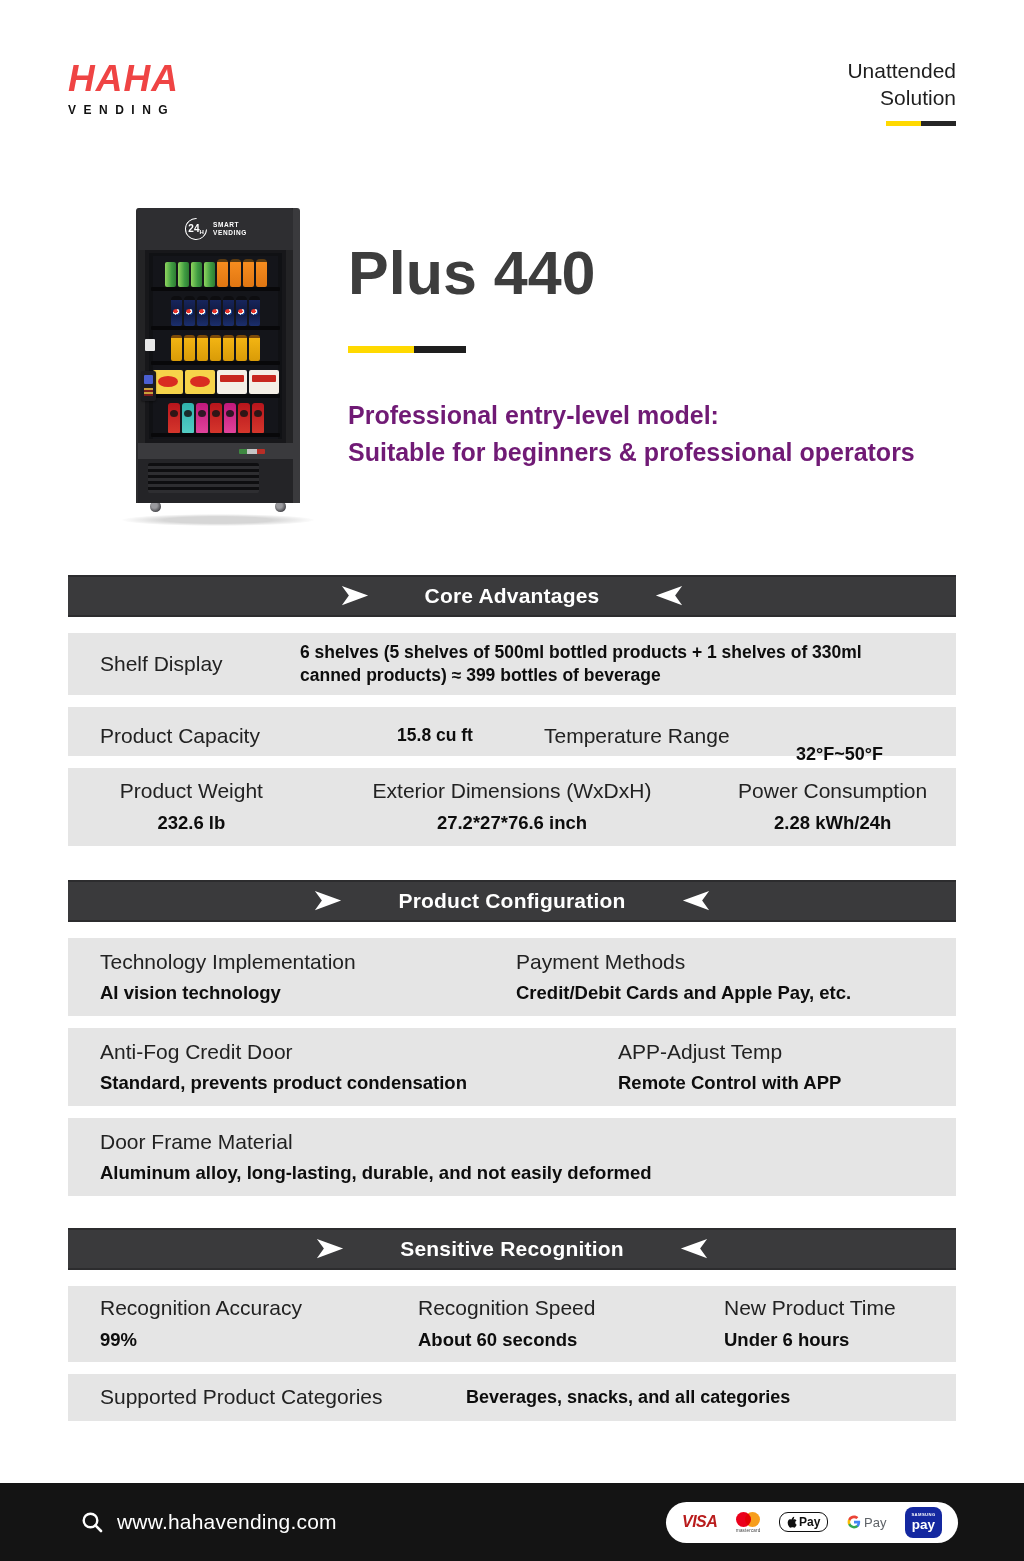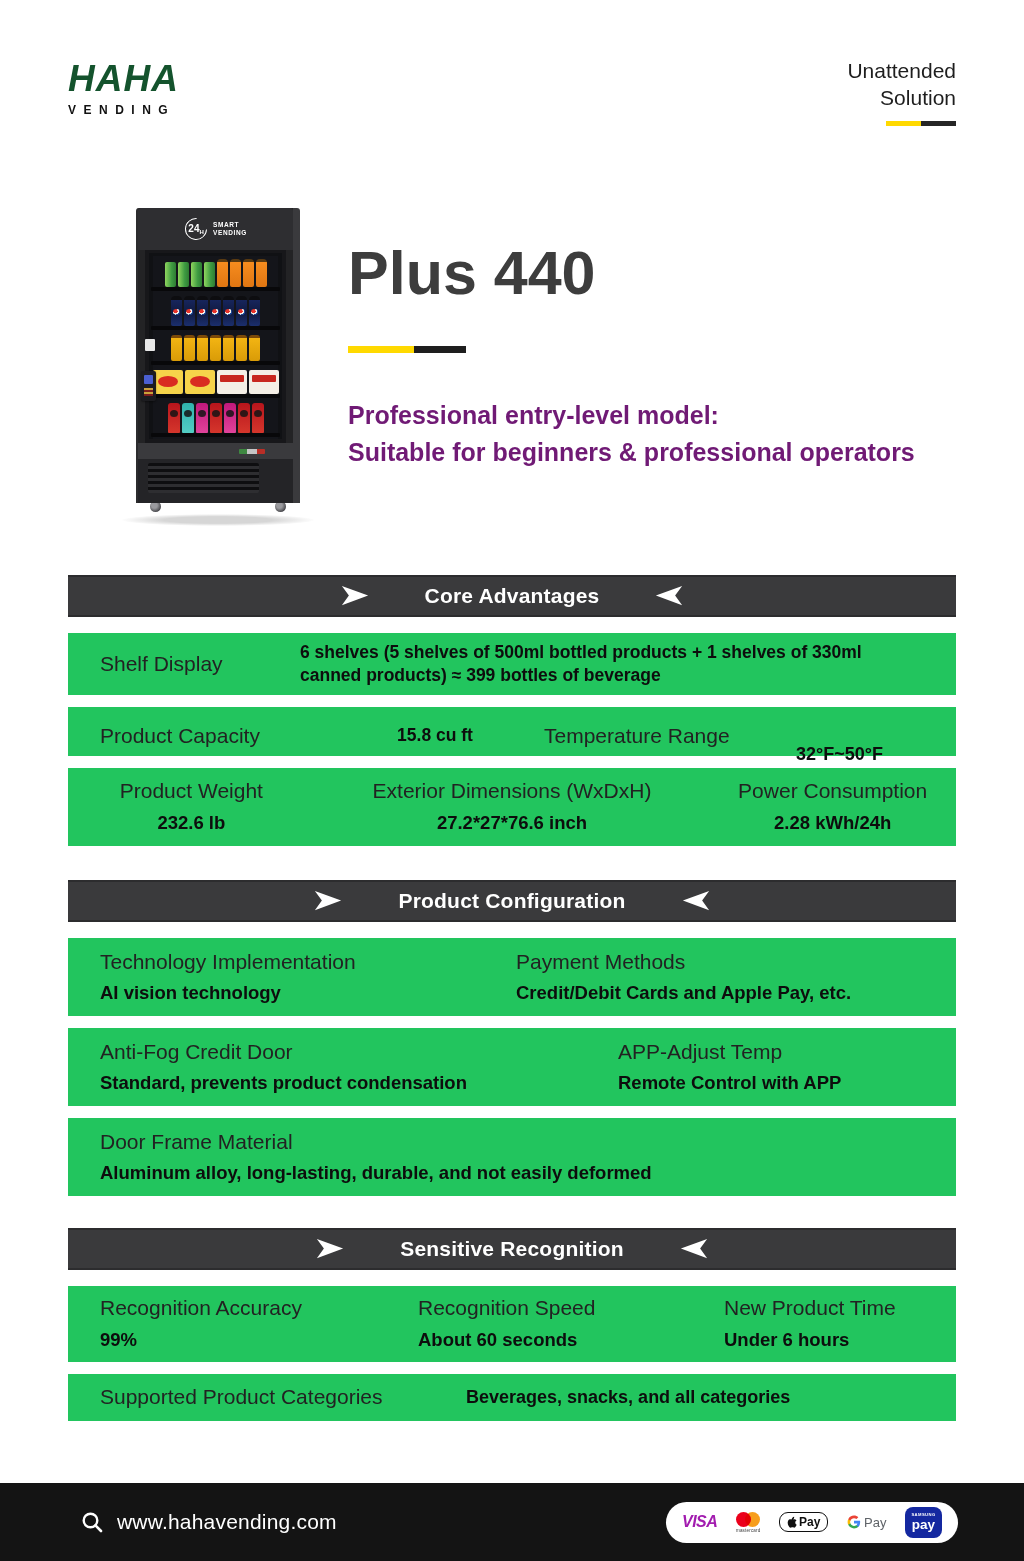--- a/index.html
+++ b/index.html
@@ -7,21 +7,21 @@
   body {
     width:1024px; min-height:1561px;
     font-family:"Liberation Sans", sans-serif;
     color:#1c1c1c;
     display:flex; flex-direction:column;
     position:relative; overflow:hidden;
   }
 
   
   .header { display:flex; justify-content:space-between; align-items:flex-start; padding:58px 68px 0 68px; }
-  .brand-name { font-size:37px; font-weight:800; font-style:italic; letter-spacing:1px; color:#14532d; }
+  .brand-name { font-size:37px; font-weight:800; font-style:italic; letter-spacing:1px; color:#ef4444; }
   .brand-sub { font-size:12px; font-weight:700; letter-spacing:7.5px; color:#111; margin-top:3px; }
   .tagline { text-align:right; font-size:21px; color:#1e1e1e; line-height:1.28; }
   .tagline-bar { width:70px; height:5px; margin:9px 0 0 auto; display:flex; }
   .tagline-bar .y { flex:1; background:#ffd900; }
   .tagline-bar .k { flex:1; background:#262626; }
 
   
   .hero { position:relative; margin:66px 68px 0 68px; height:338px; }
   .hero-text { position:absolute; left:280px; top:46px; }
   .page-title { font-size:61px; font-weight:800; color:#3d3d3d; letter-spacing:0; }
@@ -74,21 +74,21 @@
   
   .sections { margin:0 68px; }
   .section-bar { margin-top:45px; height:42px; background:#3a3a3c; border-top:2px solid #2c2c2e; border-bottom:2px solid #2c2c2e;
     display:flex; align-items:center; justify-content:center; gap:56px; }
   .section-bar .bar-title { color:#fff; font-size:21px; font-weight:700; letter-spacing:.2px; }
   .bar-arrow { width:28px; height:21px; display:block; }
   .bar-arrow.flip { transform:scaleX(-1); }
   .section-bar.tight2 { margin-top:34px; }
   .section-bar.tight3 { margin-top:32px; }
 
-  .row { background:#22c55e; margin-top:12px; }
+  .row { background:#e5e5e5; margin-top:12px; }
   .row.first { margin-top:16px; }
   .lbl { font-size:21px; font-weight:400; color:#222; }
   .val { font-size:18.5px; font-weight:700; color:#0d0d0d; }
 
   .row-shelf { min-height:59px; display:flex; align-items:center; padding:8px 40px 8px 32px; }
   .row-shelf .lbl { width:200px; flex:0 0 auto; }
   .row-shelf .val { flex:1; line-height:1.32; font-size:17.5px; }
 
   .row-quad { height:49px; display:grid; grid-template-columns:226px 218px 252px 1fr; align-items:center; padding:0 46px 0 32px; }
   .row-quad .c2 { text-align:center; font-size:17.5px; }
@@ -114,21 +114,21 @@
   .row-inline .lbl { width:366px; flex:0 0 auto; }
   .row-inline .val { font-size:18px; }
 
   
   .footer { margin-top:auto; height:78px; background:#141414; display:flex; align-items:center; justify-content:space-between; padding:0 66px 0 81px; }
   .footer-left { display:flex; align-items:center; gap:13px; }
   .search-icon { display:block; }
   .footer-url { color:#fff; font-size:21px; letter-spacing:.2px; text-decoration:none; }
   .pay-pill { background:#fff; border-radius:21px; height:41px; width:292px; display:flex; align-items:center; justify-content:space-between; padding:0 16px; }
   .pay-item { display:flex; align-items:center; justify-content:center; }
-  .visa-word { font-size:16px; font-weight:800; font-style:italic; color:#a21caf; letter-spacing:-.5px; }
+  .visa-word { font-size:16px; font-weight:800; font-style:italic; color:#b91c1c; letter-spacing:-.5px; }
   .mc { display:flex; flex-direction:column; align-items:center; }
   .mc-circles { display:flex; }
   .mc-circles i { width:15px; height:15px; border-radius:50%; display:block; }
   .mc-circles .r { background:#eb001b; }
   .mc-circles .o { background:#f79e1b; margin-left:-6px; mix-blend-mode:multiply; }
   .mc-word { font-size:4.5px; color:#3a3a3a; margin-top:1px; letter-spacing:.2px; }
   .apay { border:1.6px solid #101010; border-radius:9px; padding:2px 7px; display:flex; align-items:center; gap:2px; background:#fff; }
   .apay .txt { font-size:12px; font-weight:600; color:#101010; }
   .gpay { gap:3px; }
   .gpay .txt { font-size:13px; font-weight:500; color:#5f6368; }

